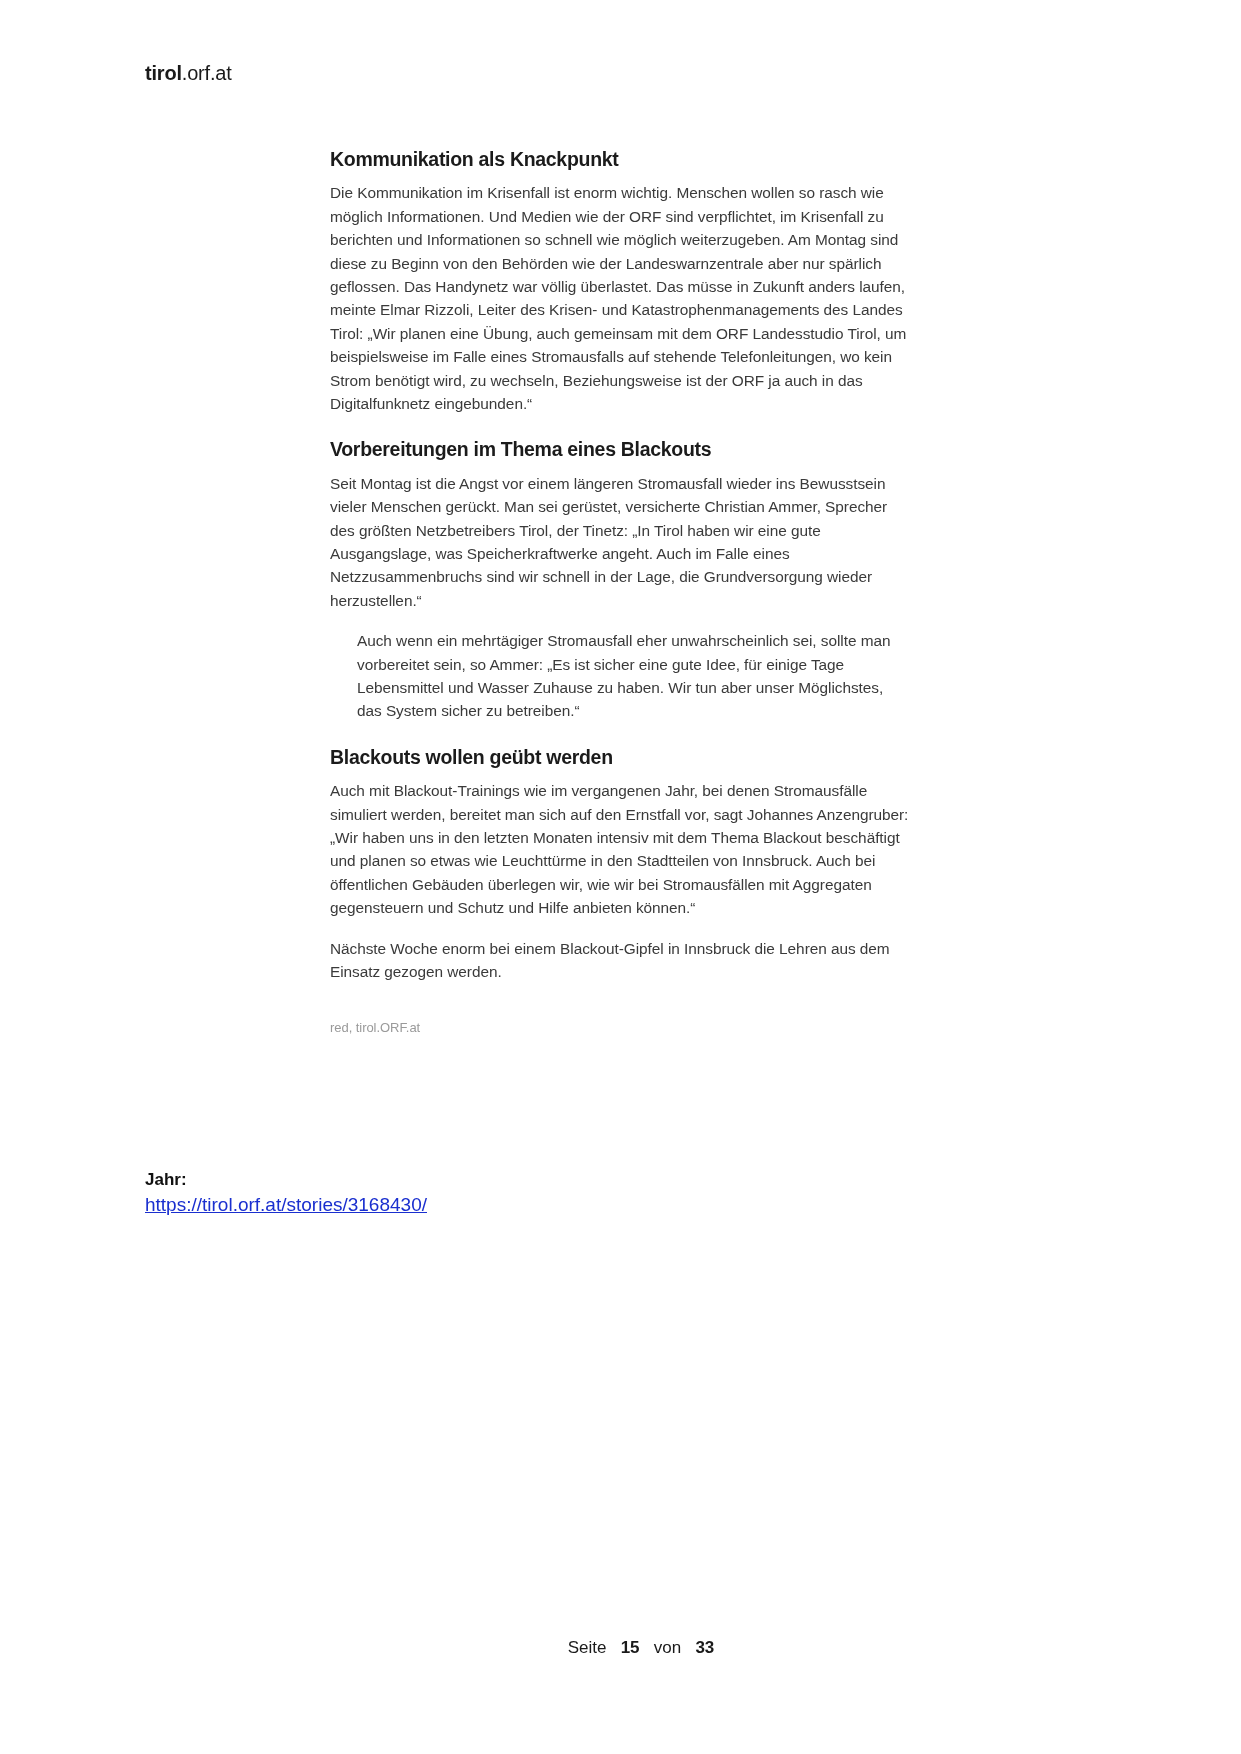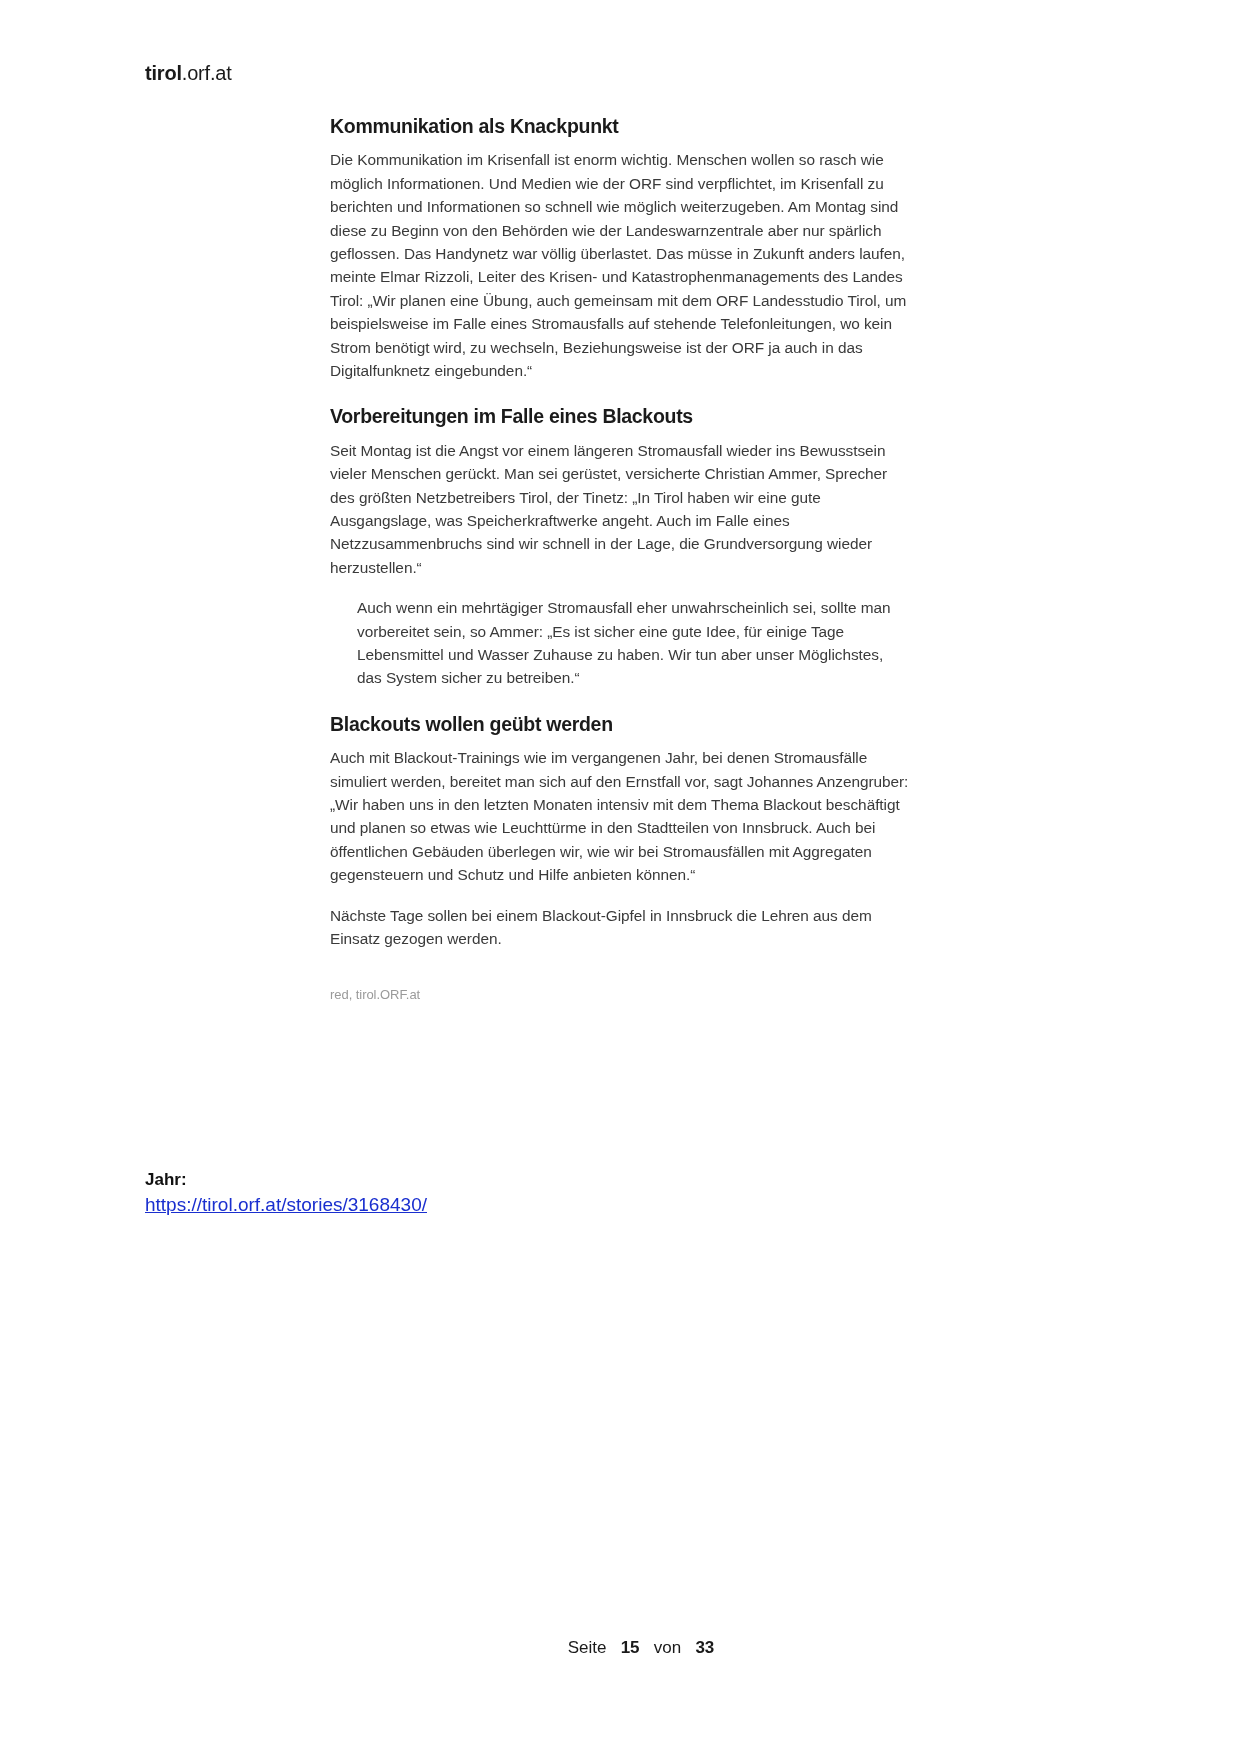--- a/index.html
+++ b/index.html
@@ -33,21 +33,21 @@
   .site-header .brand-strong {
     font-weight: bold;
   }
   .site-header .brand-rest {
     font-weight: normal;
   }
   
   .article {
     position: absolute;
     left: 330px;
-    top: 114px;
+    top: 147px;
     width: 580px;
   }
   .article h2 {
     font-size: 19.5px;
     font-weight: bold;
     letter-spacing: -0.3px;
     color: #1b1b1b;
     margin: 0 0 10px 0;
     line-height: 1.25;
   }
@@ -115,27 +115,27 @@
 
   <div class="site-header">
     <span class="brand-strong">tirol</span><span class="brand-rest">.orf.at</span>
   </div>
 
   <div class="article">
 
     <h2>Kommunikation als Knackpunkt</h2>
     <p>Die Kommunikation im Krisenfall ist enorm wichtig. Menschen wollen so rasch wie möglich Informationen. Und Medien wie der ORF sind verpflichtet, im Krisenfall zu berichten und Informationen so schnell wie möglich weiterzugeben. Am Montag sind diese zu Beginn von den Behörden wie der Landeswarnzentrale aber nur spärlich geflossen. Das Handynetz war völlig überlastet. Das müsse in Zukunft anders laufen, meinte Elmar Rizzoli, Leiter des Krisen- und Katastrophenmanagements des Landes Tirol: „Wir planen eine Übung, auch gemeinsam mit dem ORF Landesstudio Tirol, um beispielsweise im Falle eines Stromausfalls auf stehende Telefonleitungen, wo kein Strom benötigt wird, zu wechseln, Beziehungsweise ist der ORF ja auch in das Digitalfunknetz eingebunden.“</p>
 
-    <h2 class="tight-top">Vorbereitungen im Falle eines Blackouts</h2>
+    <h2 class="tight-top">Vorbereitungen im Thema eines Blackouts</h2>
     <p>Seit Montag ist die Angst vor einem längeren Stromausfall wieder ins Bewusstsein vieler Menschen gerückt. Man sei gerüstet, versicherte Christian Ammer, Sprecher des größten Netzbetreibers Tirol, der Tinetz: „In Tirol haben wir eine gute Ausgangslage, was Speicherkraftwerke angeht. Auch im Falle eines Netzzusammenbruchs sind wir schnell in der Lage, die Grundversorgung wieder herzustellen.“</p>
     <p class="last-in-block">Auch wenn ein mehrtägiger Stromausfall eher unwahrscheinlich sei, sollte man vorbereitet sein, so Ammer: „Es ist sicher eine gute Idee, für einige Tage Lebensmittel und Wasser Zuhause zu haben. Wir tun aber unser Möglichstes, das System sicher zu betreiben.“</p>
 
     <h2>Blackouts wollen geübt werden</h2>
     <p>Auch mit Blackout-Trainings wie im vergangenen Jahr, bei denen Stromausfälle simuliert werden, bereitet man sich auf den Ernstfall vor, sagt Johannes Anzengruber: „Wir haben uns in den letzten Monaten intensiv mit dem Thema Blackout beschäftigt und planen so etwas wie Leuchttürme in den Stadtteilen von Innsbruck. Auch bei öffentlichen Gebäuden überlegen wir, wie wir bei Stromausfällen mit Aggregaten gegensteuern und Schutz und Hilfe anbieten können.“</p>
-    <p>Nächste Tage sollen bei einem Blackout-Gipfel in Innsbruck die Lehren aus dem Einsatz gezogen werden.</p>
+    <p>Nächste Woche enorm bei einem Blackout-Gipfel in Innsbruck die Lehren aus dem Einsatz gezogen werden.</p>
 
     <div class="byline">red, tirol.ORF.at</div>
   </div>
 
   <div class="link-block">
     <div class="link-label">Jahr:</div>
     <a class="link-url" href="#">https://tirol.orf.at/stories/3168430/</a>
   </div>
 
   <div class="footer">

